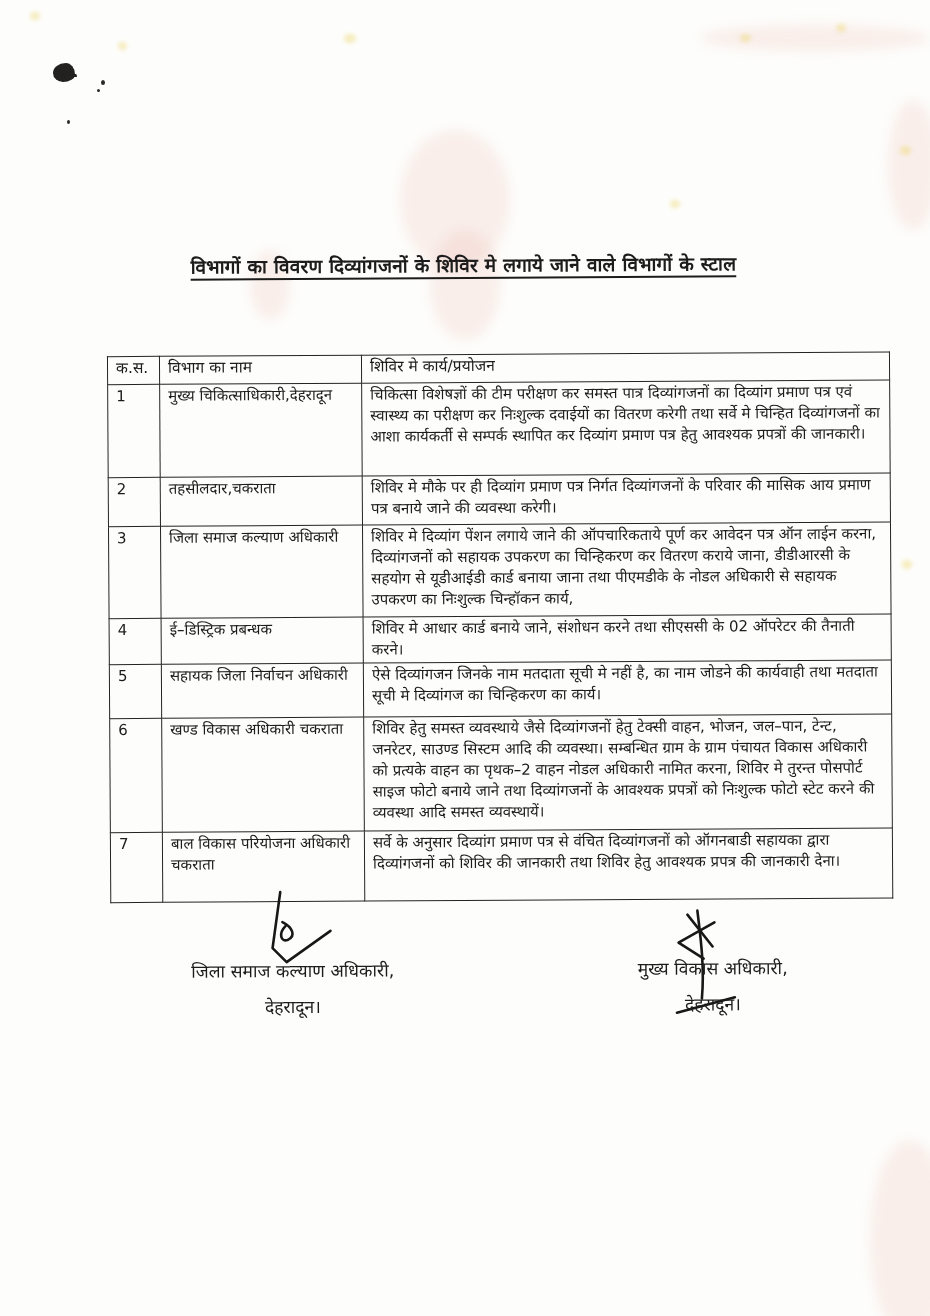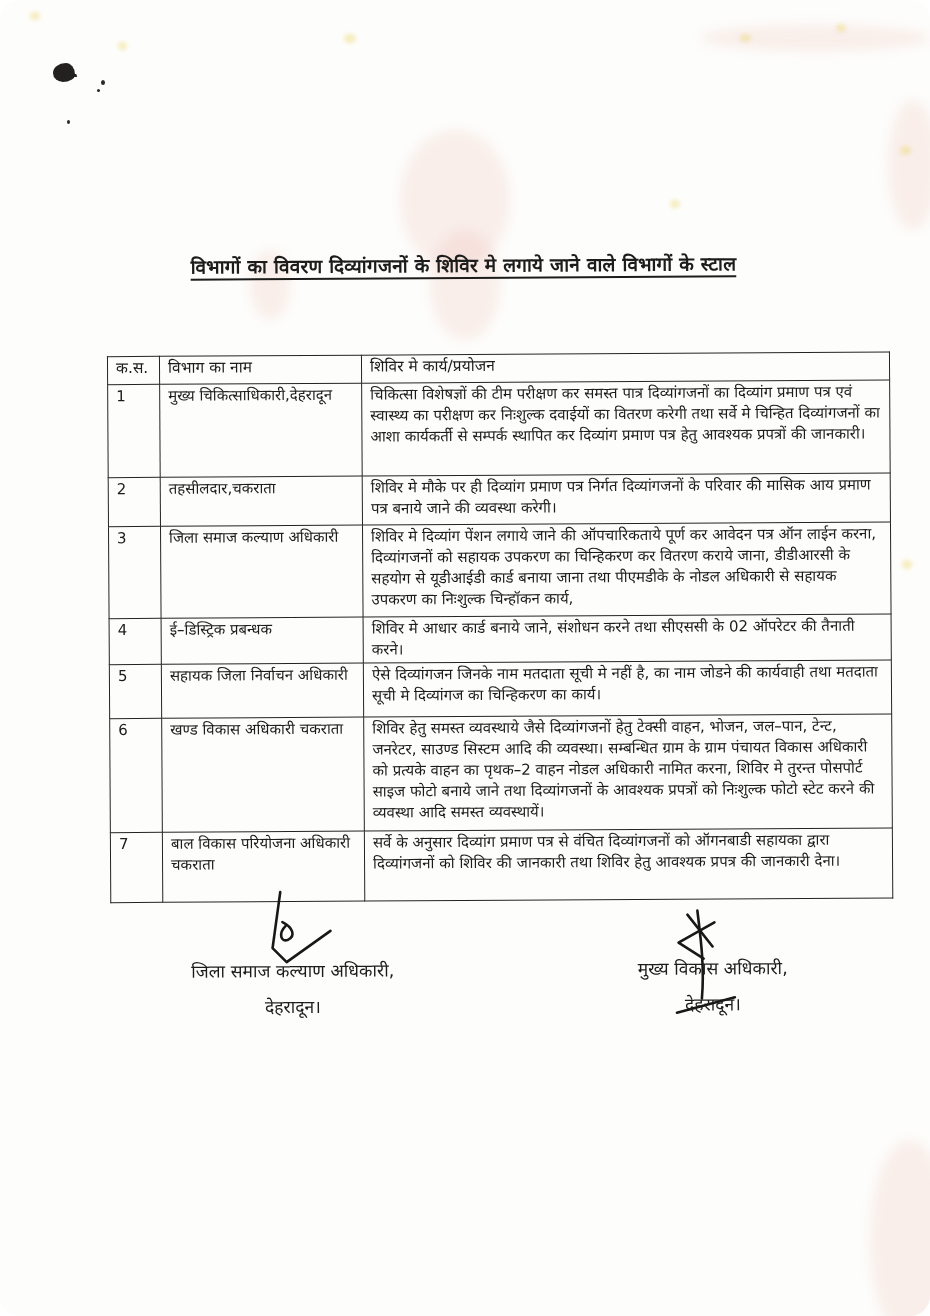--- a/index.html
+++ b/index.html
@@ -3,21 +3,20 @@
 <meta charset="utf-8">
 <style>
   html,body{margin:0;padding:0;}
   .page{
     position:relative;
     width:930px;height:1316px;
     background:#fdfdfb;
     overflow:hidden;
     font-family:"DejaVu Sans", sans-serif;
     color:#1c1c1c;
-    border-radius:20px;
   }
   .sheet{position:absolute;inset:0;transform:rotate(-0.35deg);transform-origin:50% 40%;}
 
   
   .smudge{position:absolute;border-radius:50%;filter:blur(6px);pointer-events:none;}
   .smudge.pink{background:rgba(233,160,150,0.16);}
   .smudge.yellow{background:rgba(238,214,110,0.45);filter:blur(2px);}
   .ink-blob{
     position:absolute;left:53px;top:63px;width:22px;height:19px;
     background:#23211f;border-radius:58% 42% 55% 45% / 52% 60% 40% 48%;

